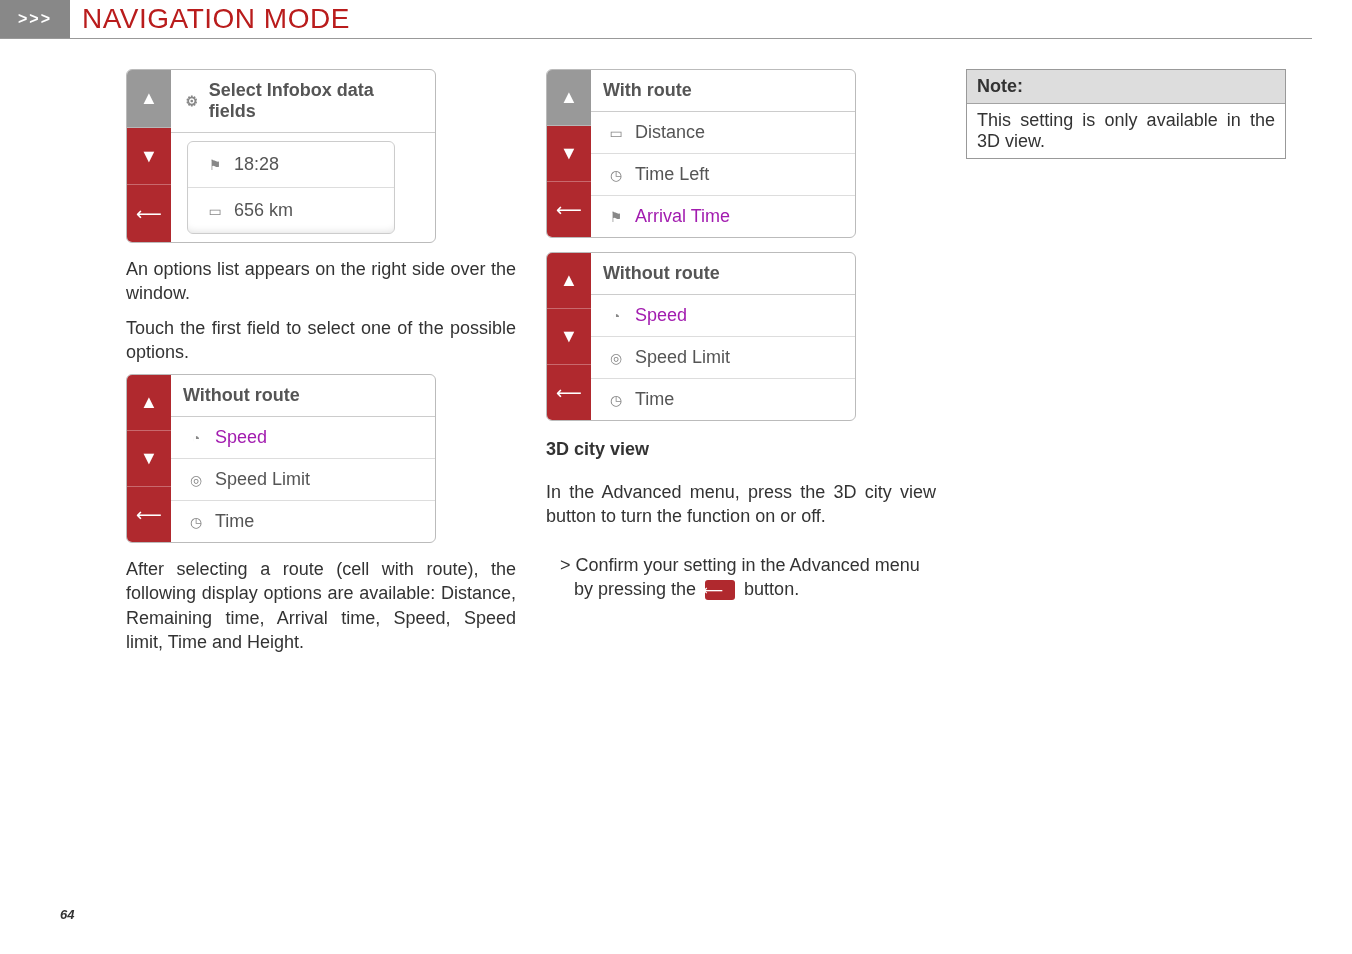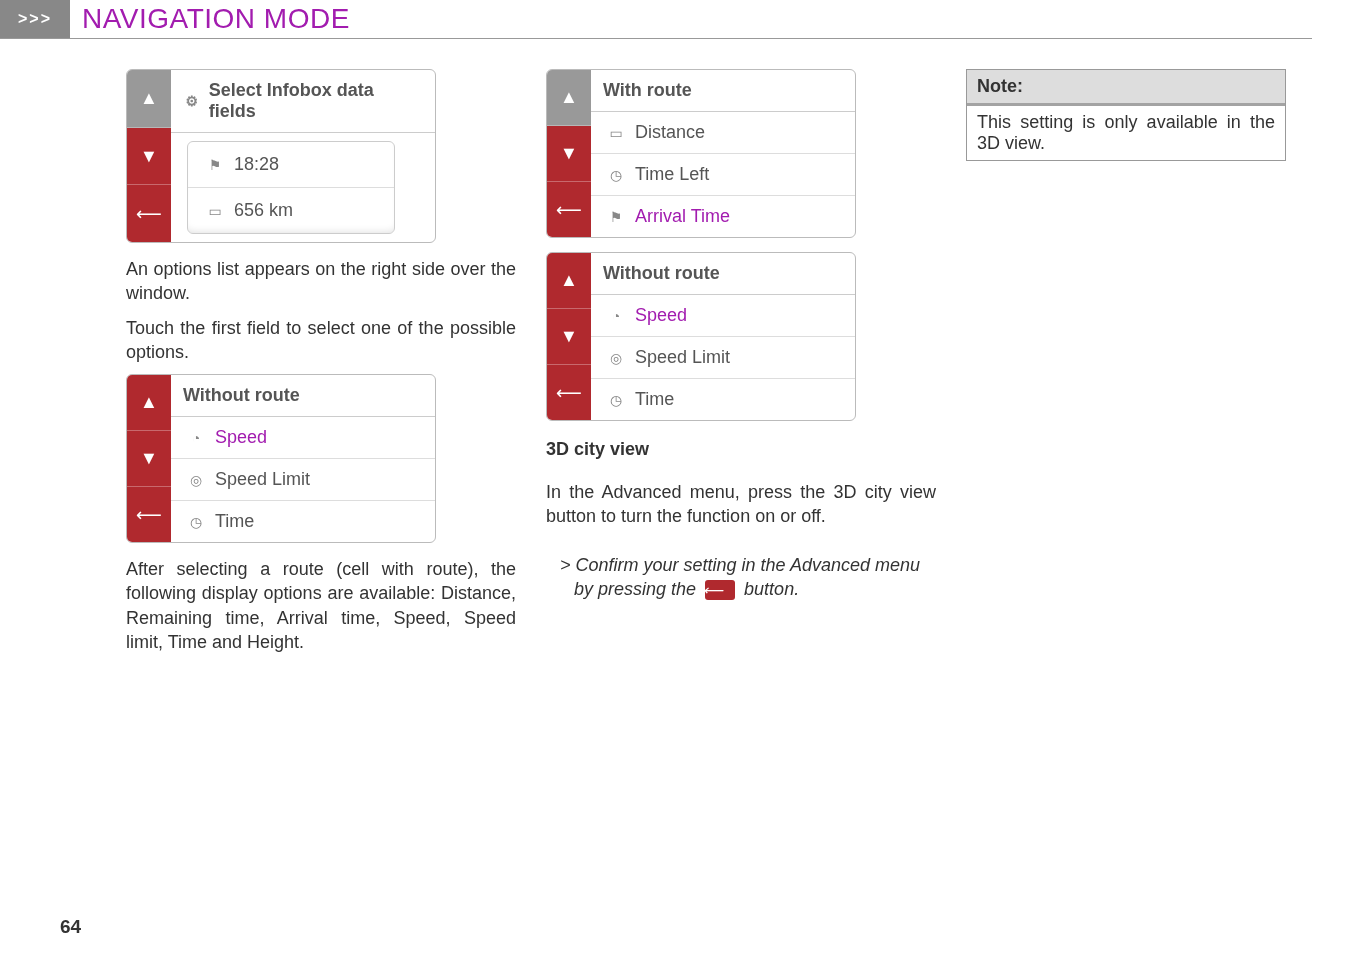--- a/index.html
+++ b/index.html
@@ -23,21 +23,21 @@
     font-weight: bold;
     font-size: 16px;
     padding: 10px 18px;
     letter-spacing: 2px;
     margin-right: 12px;
   }
   .header-title {
     font-size: 28px;
     font-weight: 300;
     letter-spacing: 0.5px;
-    color: #a21caf;
+    color: #b91c1c;
     font-family: "Segoe UI Light", "Segoe UI", Arial, sans-serif;
   }
   .columns {
     display: flex;
     gap: 30px;
     padding: 10px 40px 0 126px;
   }
   .col { flex: 0 0 auto; }
   .col-left, .col-mid { width: 390px; }
   .col-right { width: 320px; }
@@ -54,21 +54,20 @@
     font-size: 18px;
     margin-top: 18px;
     margin-bottom: 20px;
   }
   .bullet-line {
     font-size: 18px;
     line-height: 1.35;
     padding-left: 28px;
     text-indent: -14px;
     margin-top: 24px;
-    font-style: italic;
   }
 
   
   .widget {
     display: flex;
     margin: 0 0 14px 0;
     border: 1px solid #bbb;
     border-radius: 6px;
     overflow: hidden;
     width: 310px;
@@ -138,33 +137,34 @@
   
   .note-box {
     border: 1px solid #999;
     width: 320px;
     font-size: 18px;
   }
   .note-title {
     background: #ddd;
     font-weight: 700;
     padding: 6px 10px;
-    border-bottom: 3px solid #a3a3a3;
+    border-bottom: 1px solid #a3a3a3;
   }
   .note-body {
     padding: 6px 10px;
     text-align: justify;
   }
 
   .page-number {
     position: absolute;
-    bottom: 16px;
+    bottom: 32px;
     left: 60px;
     font-weight: 700;
-    font-size: 19px;
+    font-size: 13px;
+    font-style: italic;
   }
 
   .inline-back-icon {
     display: inline-flex;
     width: 30px;
     height: 20px;
     background: #b0292e;
     border-radius: 3px;
     color: #fff;
     align-items: center;

